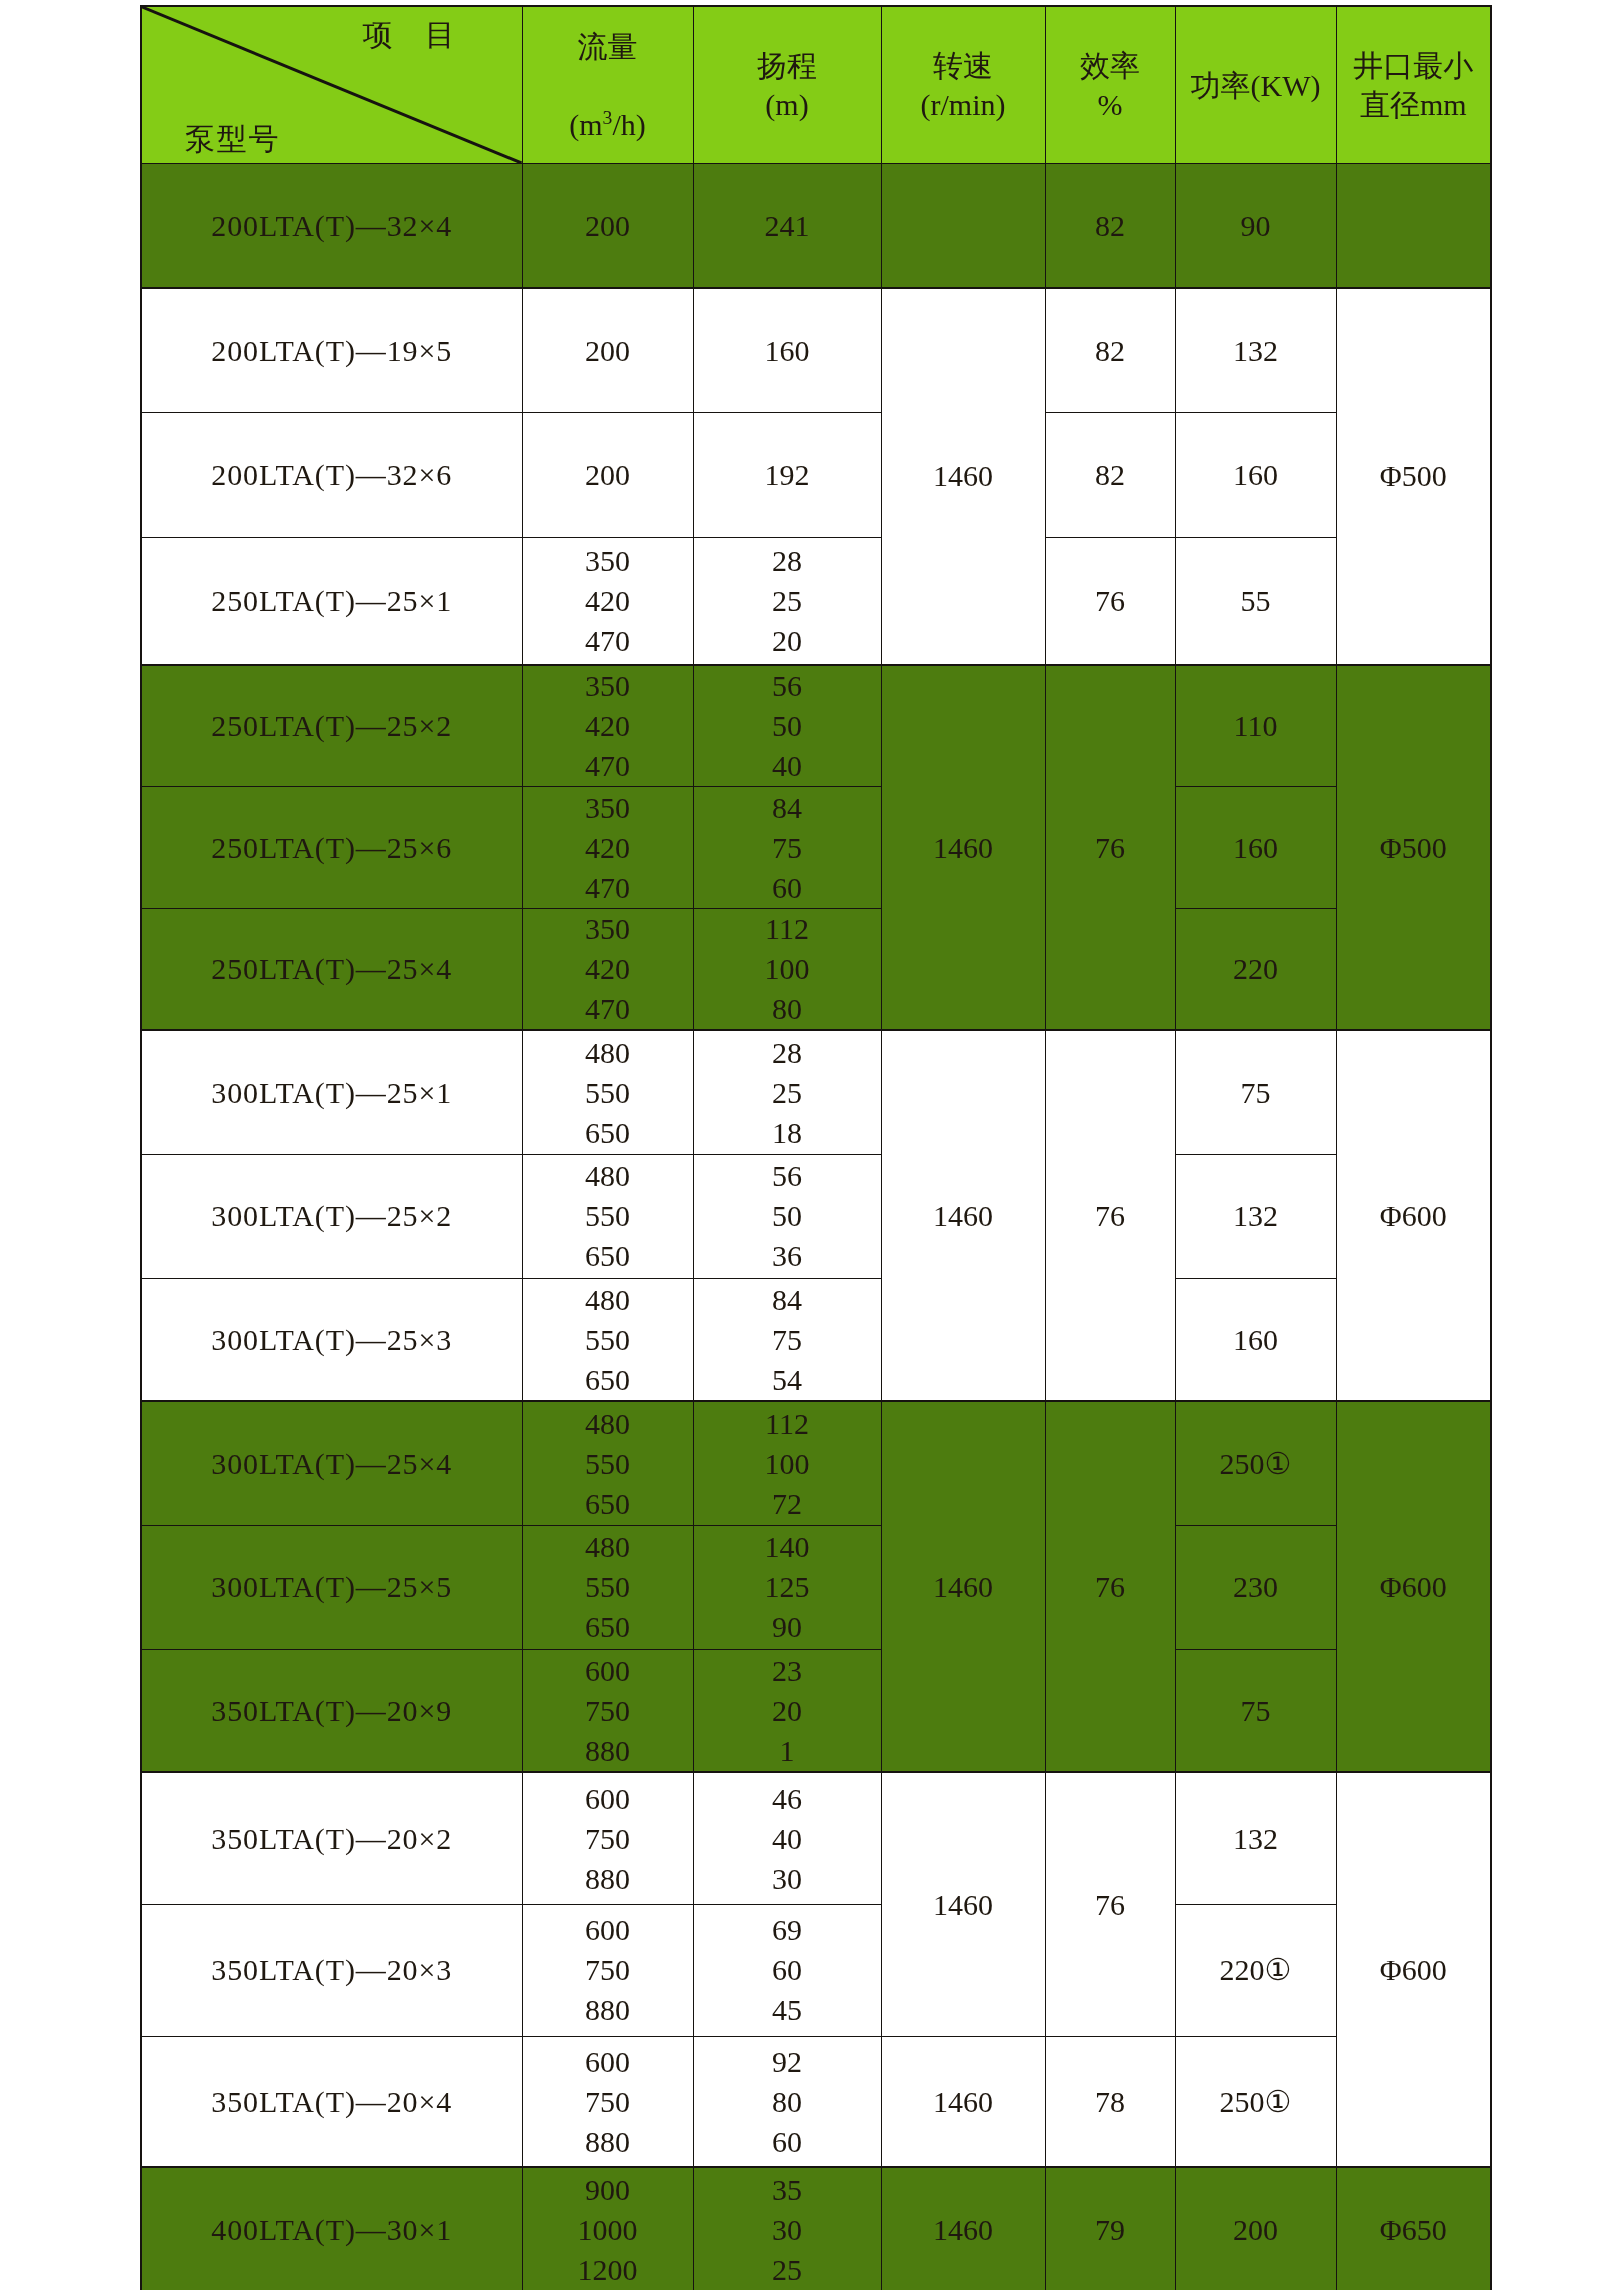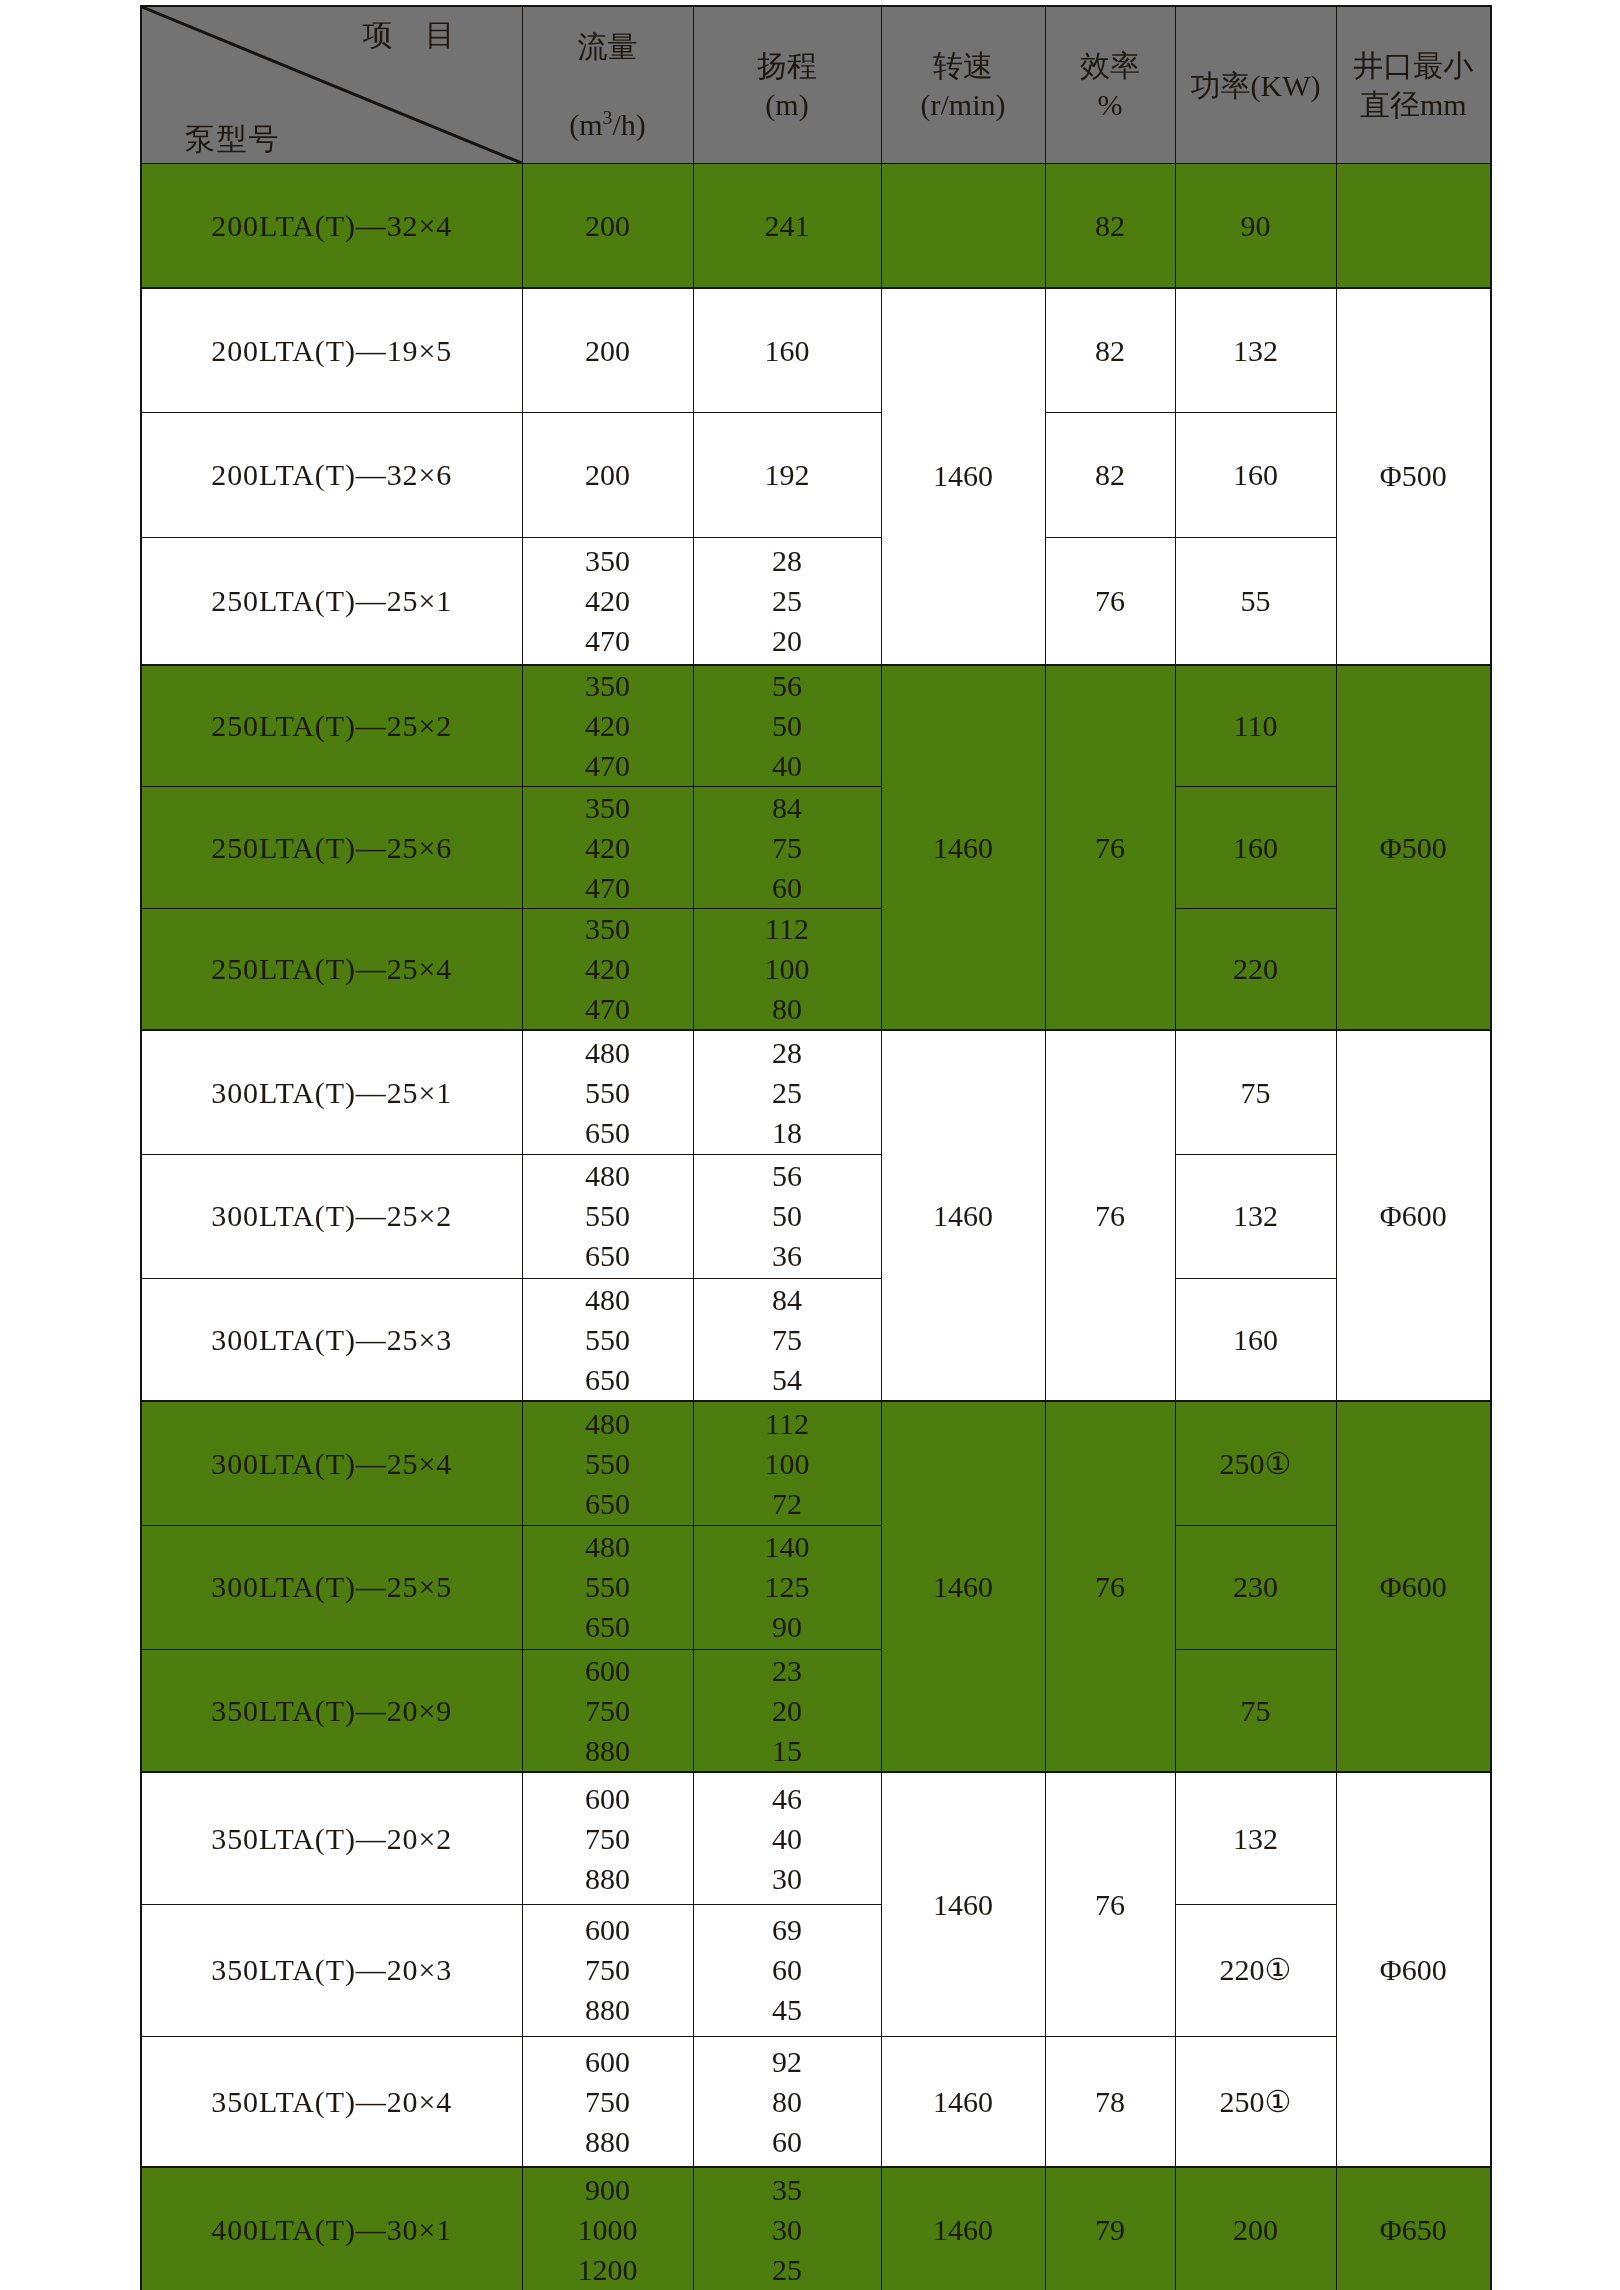--- a/index.html
+++ b/index.html
@@ -7,21 +7,21 @@
        font-family:"Liberation Serif","DejaVu Serif",serif;color:#1f1810;}
   table.spec{position:absolute;left:140px;top:5.4px;width:1350px;
              border-collapse:collapse;table-layout:fixed;
              border:2.7px solid #161310;}
   td,th{border:1.8px solid #161310;text-align:center;vertical-align:middle;
         font-size:30px;line-height:40px;white-space:pre-line;
         padding:0;font-weight:normal;overflow:hidden;}
   tr.sep td{border-top:2.7px solid #161310;}
   tr.shaded td, tr.shaded th{background:#4d7c0f;}
   
-  tr.hdr th{font-size:30px;line-height:39px;background:#737373;}
+  tr.hdr th{font-size:30px;line-height:39px;background:#84cc16;}
   th.diag{position:relative;}
   th.diag svg{position:absolute;left:0;top:0;width:100%;height:100%;}
   .diag-top{position:absolute;top:7.2px;right:54px;letter-spacing:12.5px;}
   .diag-bottom{position:absolute;bottom:5.4px;left:43px;letter-spacing:1.8px;margin-top:24px;}
   sup{font-size:19.7px;line-height:0;vertical-align:super;}
   td.model{letter-spacing:0.9px;}
 </style>
 </head>
 <body>
 
@@ -188,21 +188,21 @@
 90</td>
     <td>230</td>
   </tr>
   <tr class="shaded" style="height:123px">
     <td class="model">350LTA(T)—20×9</td>
     <td>600
 750
 880</td>
     <td>23
 20
-15</td>
+1</td>
     <td>75</td>
   </tr>
 
   <tr class="sep" style="height:132px">
     <td class="model">350LTA(T)—20×2</td>
     <td>600
 750
 880</td>
     <td>46
 40

